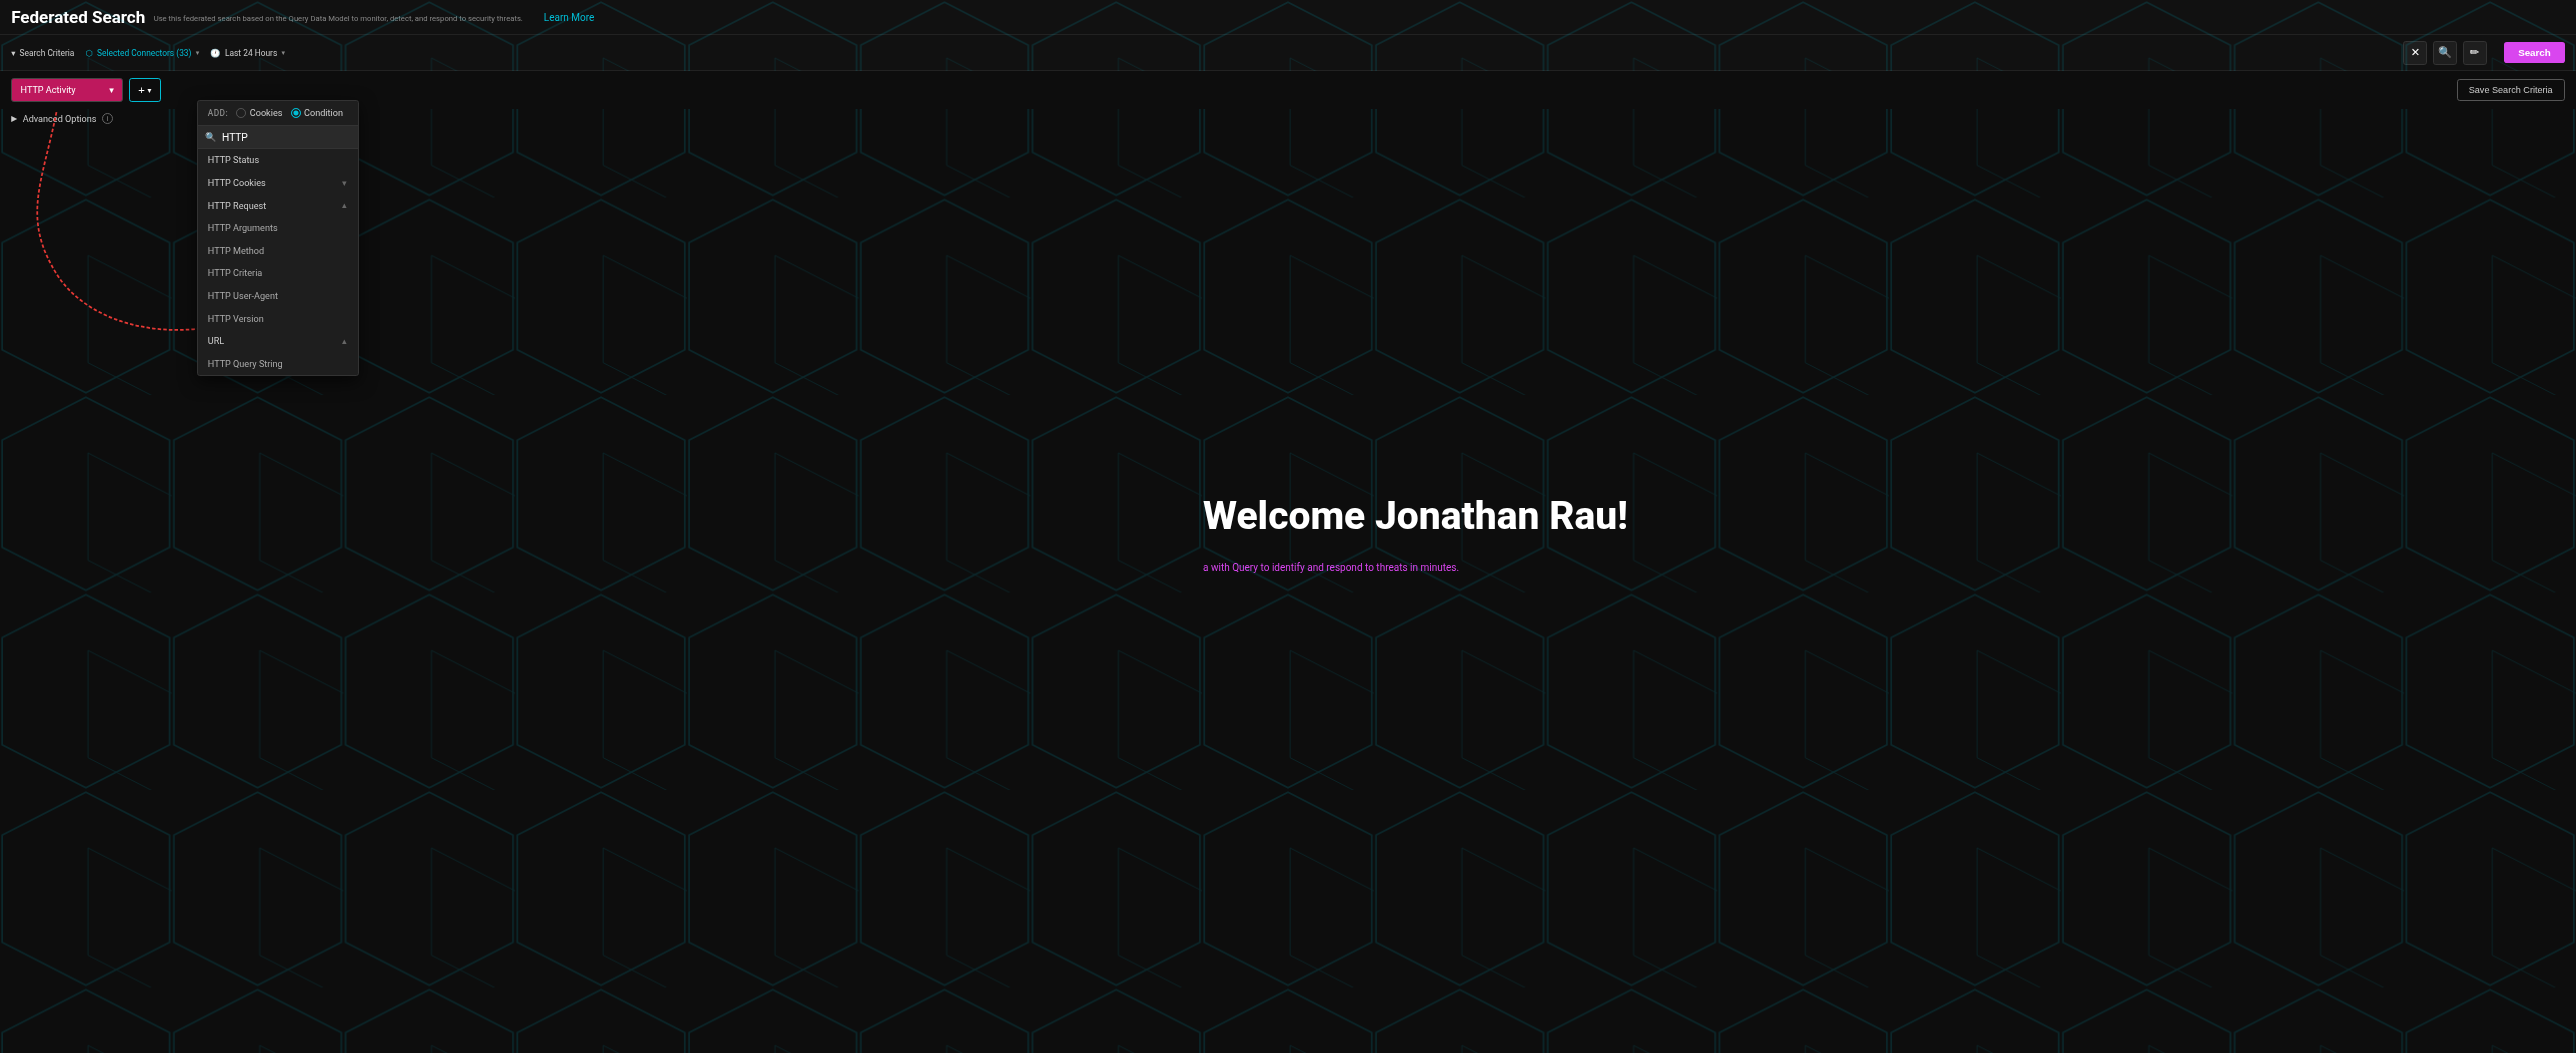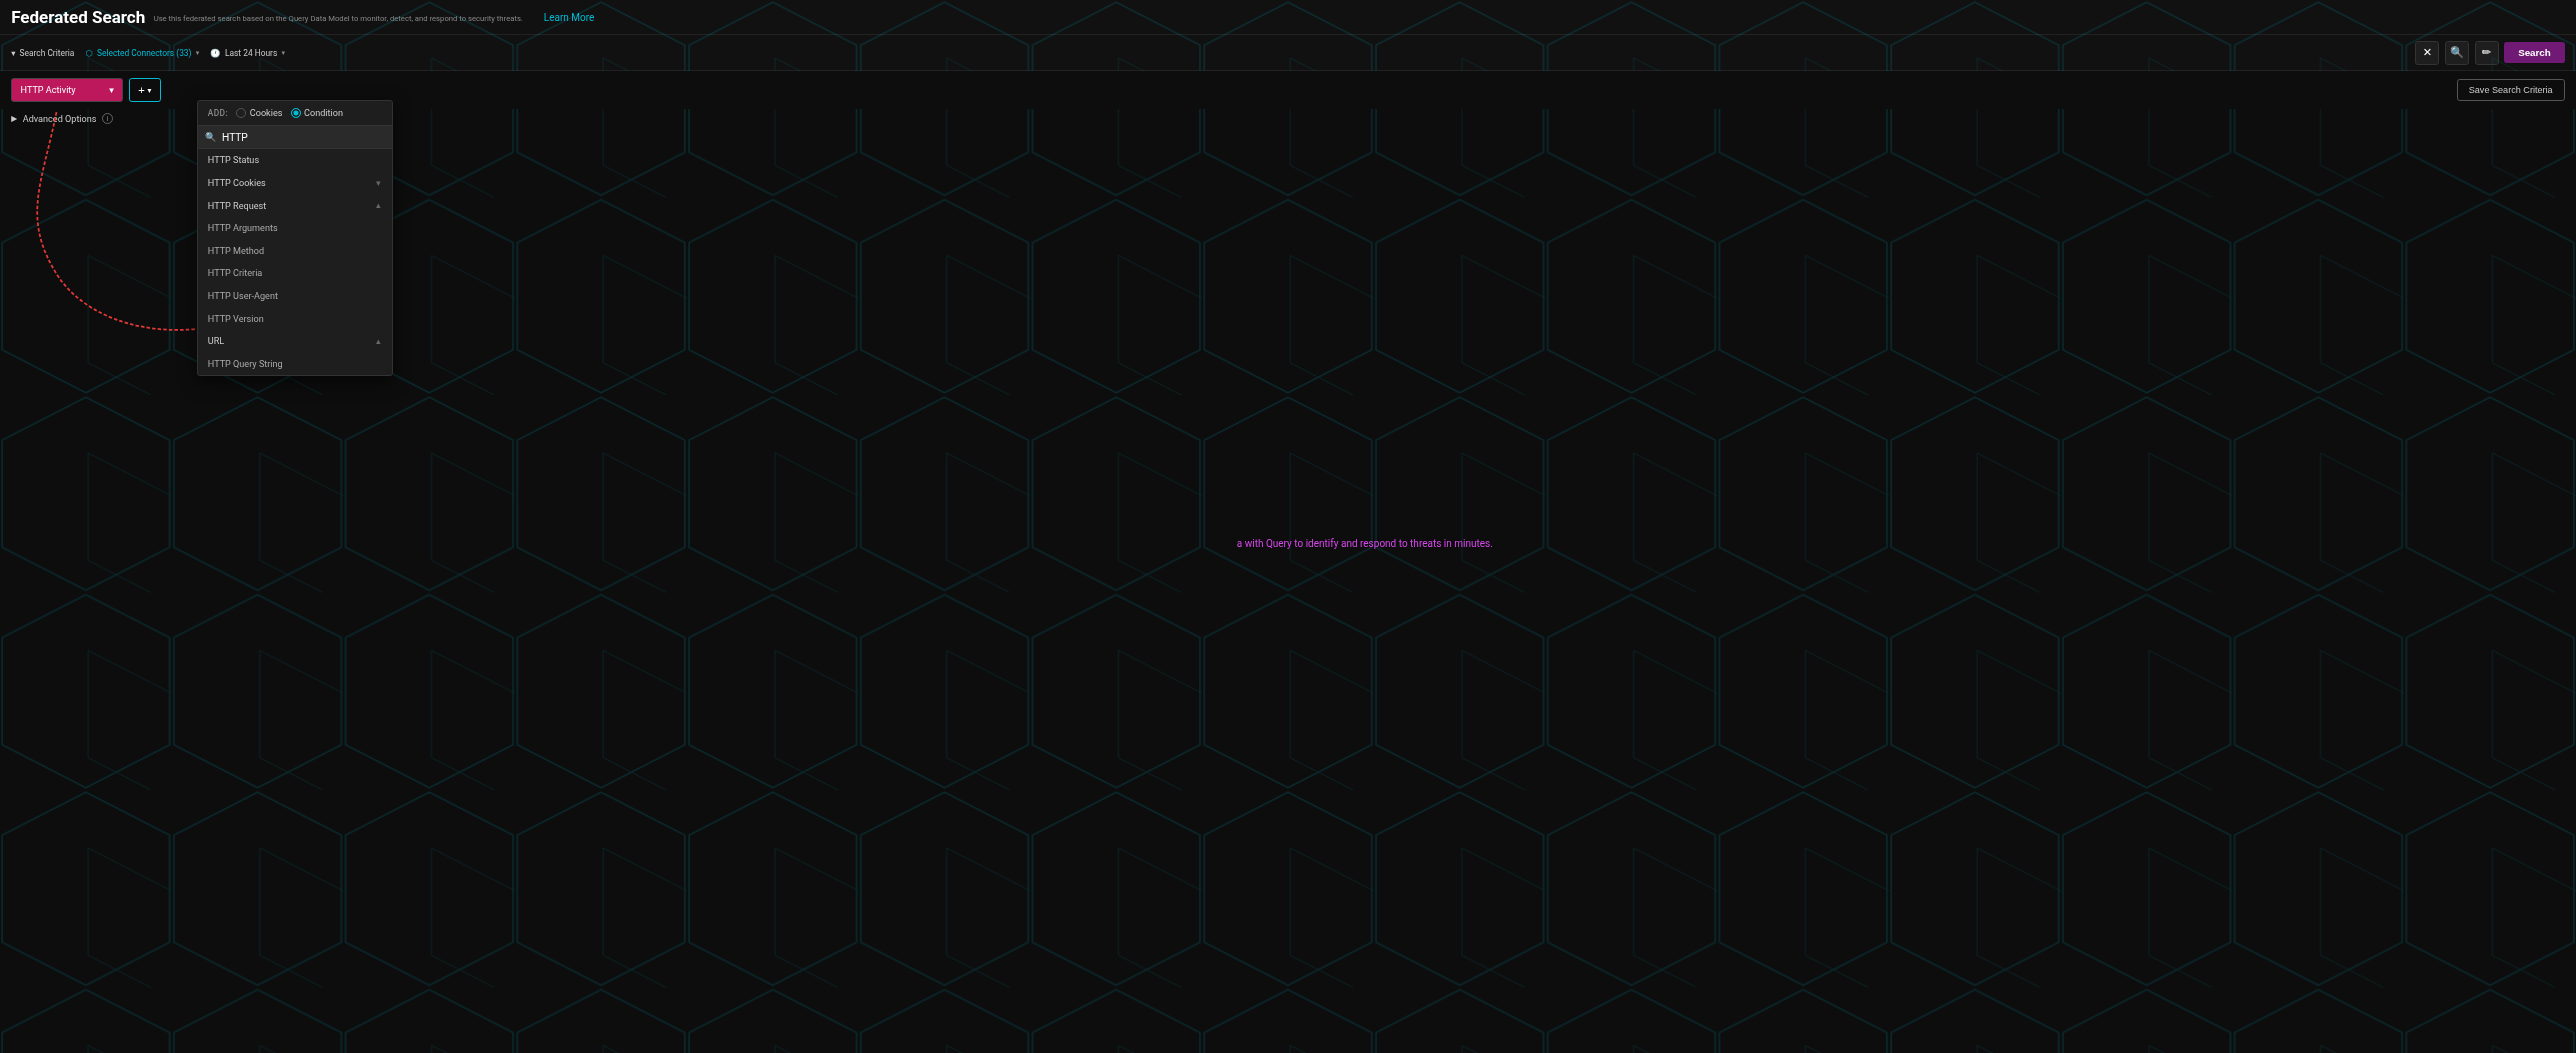--- a/index.html
+++ b/index.html
@@ -76,28 +76,29 @@
       color: #fff;
       width: 24px;
       height: 24px;
       display: flex;
       align-items: center;
       justify-content: center;
       cursor: pointer;
       font-size: 11.2px;
     }
     .search-btn {
-      background: #701a75;
+      background: #d946ef;
       border: none;
       border-radius: 2.8px;
       color: #fff;
       padding: 4.9px 14px;
       font-size: 9.8px;
       font-weight: 600;
       cursor: pointer;
+      margin-left: 12px;
     }
 
     
     .query-row {
       display: flex;
       align-items: center;
       padding: 7px 11.2px;
       background: #0d0d0d;
       gap: 5.6px;
       position: relative;
@@ -163,21 +164,21 @@
       font-size: 7px;
       color: #888;
       cursor: pointer;
     }
 
     
     .dropdown-panel {
       position: absolute;
       top: 100px;
       left: 197px;
-      width: 196px;
+      width: 162px;
       background: #1e1e1e;
       border: 0.7px solid #333;
       border-radius: 2.8px;
       z-index: 200;
       box-shadow: 0 5.6px 17px rgba(0,0,0,0.6);
     }
     .dropdown-header {
       display: flex;
       align-items: center;
       padding: 7px 9.8px;
@@ -425,20 +426,21 @@
       <pattern id="hexPattern" x="0" y="0" width="80" height="92" patternUnits="userSpaceOnUse">
         <polygon points="40,1 79,21 79,71 40,91 1,71 1,21" fill="none" stroke="#00bcd4" stroke-width="0.8"></polygon>
         <polygon points="80,47 119,27 119,77 80,97 41,77 41,27" fill="none" stroke="#00bcd4" stroke-width="0.4"></polygon>
       </pattern>
     </defs>
     <rect width="100%" height="100%" fill="url(#hexPattern)"></rect>
   </svg>
 </div>
 
 <div class="hero-content">
+  <div class="hero-title">Welcome Jonathan Rau!</div>
   <div class="hero-subtitle">
     <span>a with Query to identify and respond to threats in minutes.</span>
   </div>
 </div>
 
 <svg class="red-arrow-svg" viewBox="0 0 560 380">
   <defs>
     <marker id="arrowhead" markerWidth="10" markerHeight="7" refX="10" refY="3.5" orient="auto">
       <polygon points="0 0, 10 3.5, 0 7" fill="#e53935"></polygon>
     </marker>

